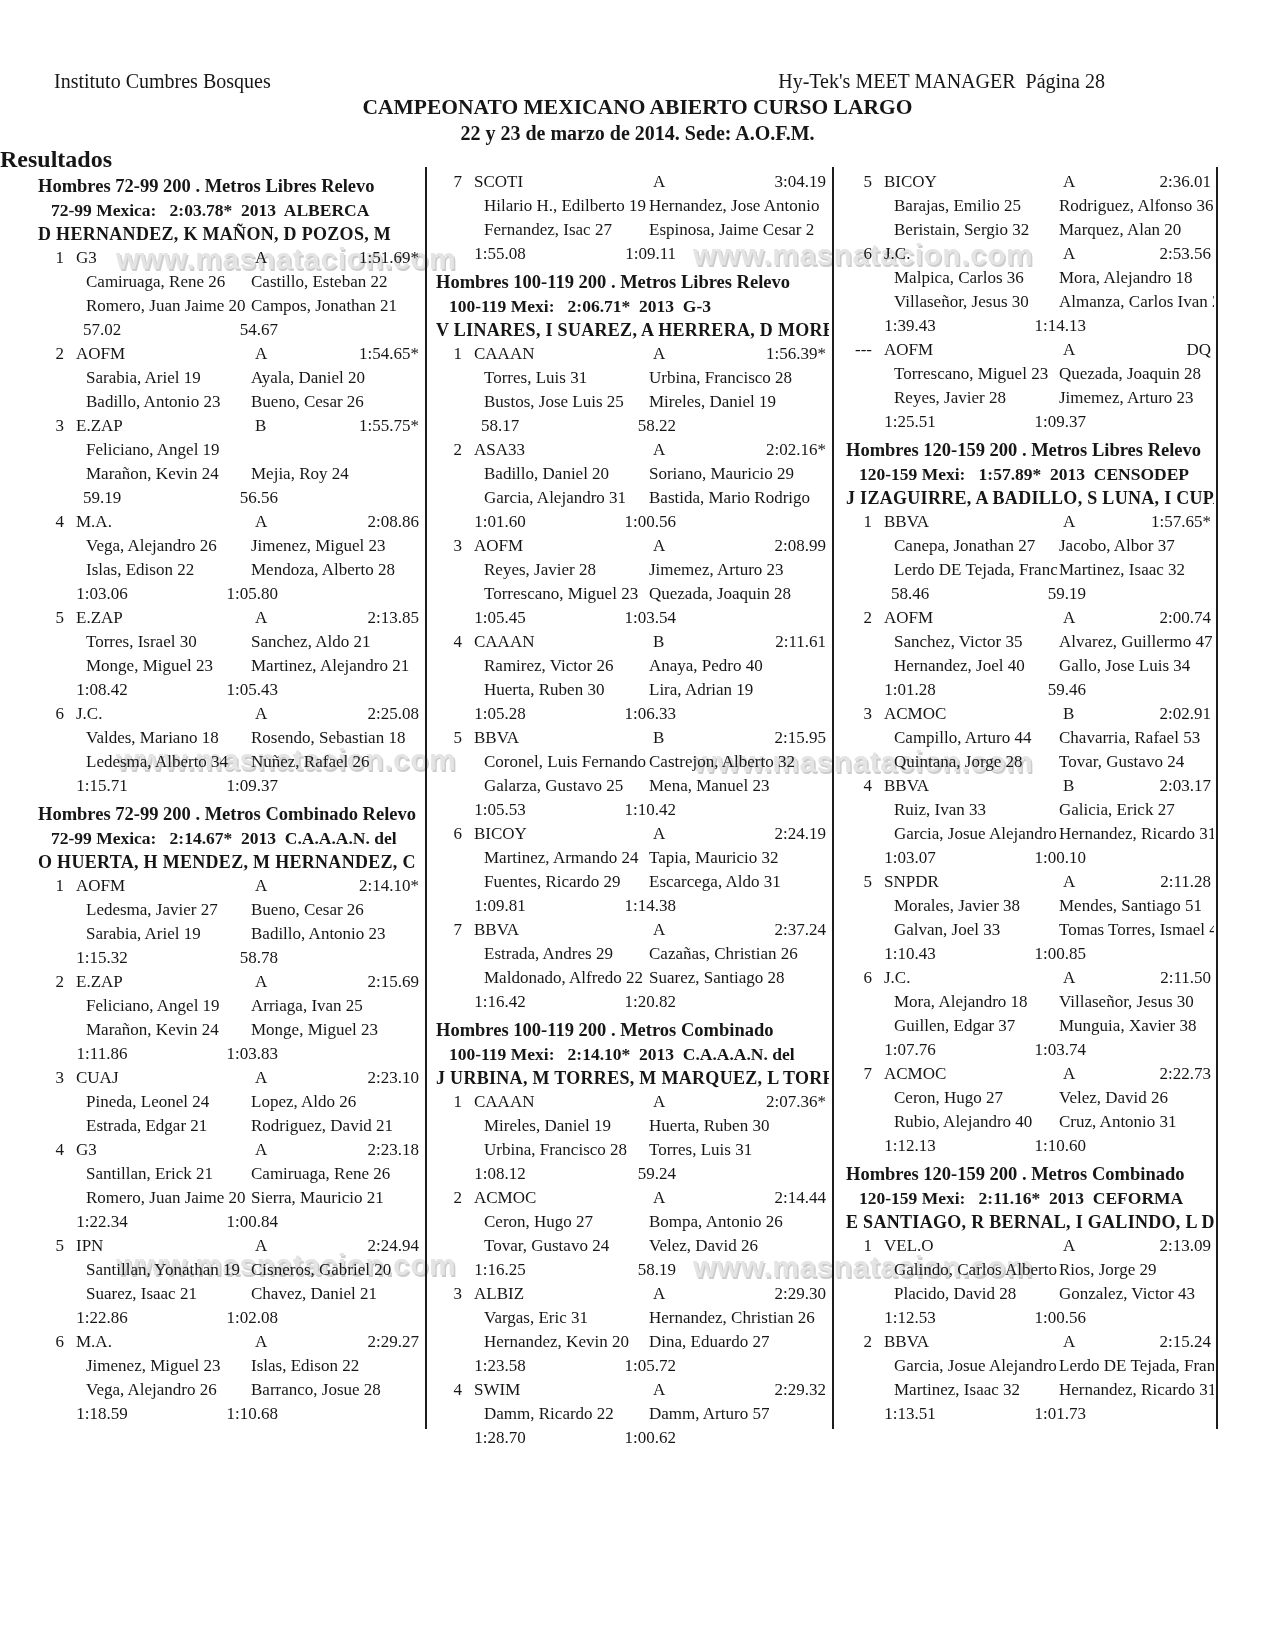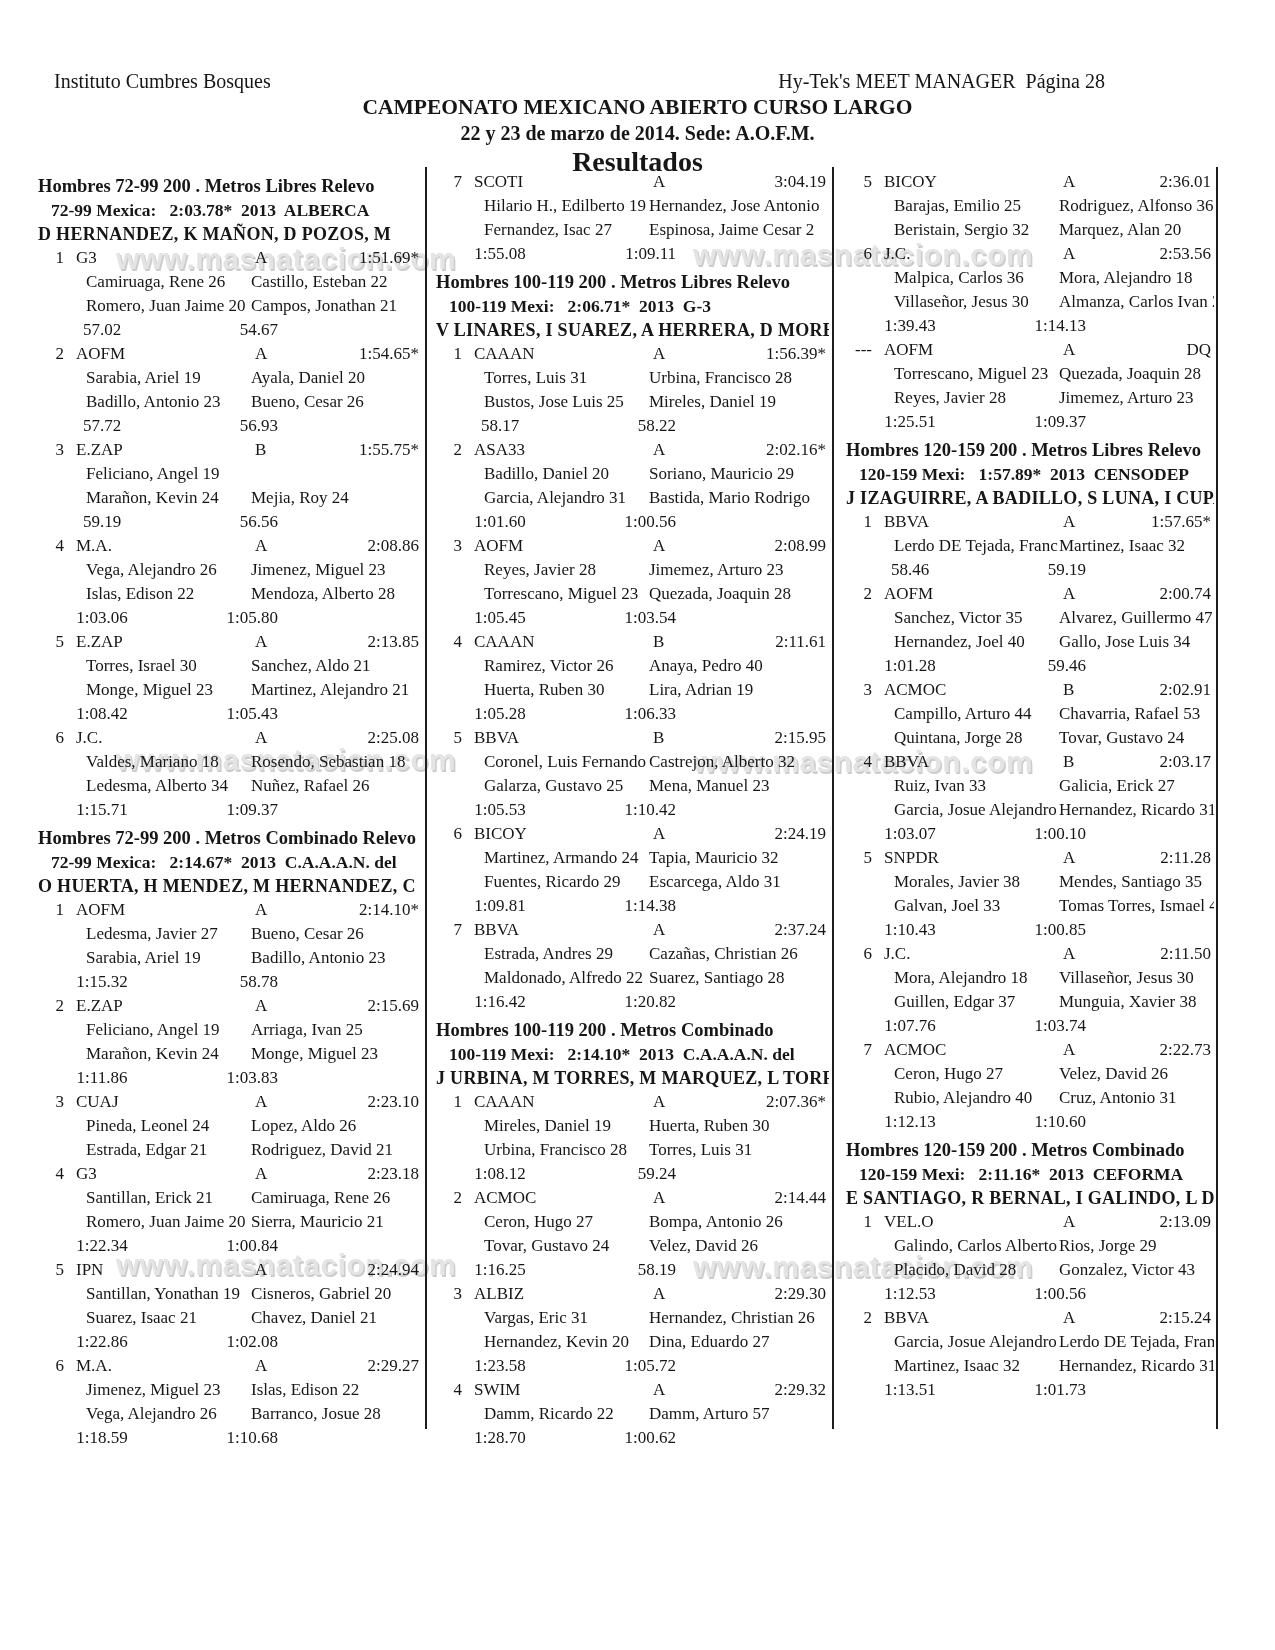--- a/index.html
+++ b/index.html
@@ -4,21 +4,21 @@
 <title>Resultados</title>
 <style>
   html,body{margin:0;padding:0;background:#888;}
   .page{position:relative;width:1275px;height:1650px;background:#ffffff;
         font-family:"Liberation Serif",serif;color:#161616;overflow:hidden;margin:0 auto;}
   
   .hdr-left{position:absolute;top:70px;left:54px;font-size:20px;white-space:nowrap;}
   .hdr-right{position:absolute;top:70px;right:170px;font-size:20px;white-space:pre;}
   .title1{position:absolute;top:95px;left:0;width:100%;text-align:center;font-size:21.5px;font-weight:bold;}
   .title2{position:absolute;top:122px;left:0;width:100%;text-align:center;font-size:20px;font-weight:bold;}
-  .title3{position:absolute;top:146px;left:0;width:100%;text-align:center;font-size:28px;font-weight:bold;}
+  .title3{position:absolute;top:146px;left:0;width:100%;text-align:left;font-size:24px;font-weight:bold;}
   
   .divider{position:absolute;top:167px;height:1262px;width:2px;background:#1d1d1d;}
   .d1{left:425px}.d2{left:832px}.d3{left:1216px}
   
   .wm{position:absolute;font-family:"Liberation Sans",sans-serif;font-size:30px;font-weight:bold;
       color:#e4e4e4;text-shadow:1.5px 1.5px 0 #cccccc;white-space:nowrap;letter-spacing:.5px;margin-top:8px;}
   
   .col{position:absolute;top:170px;overflow:hidden;font-size:17px;line-height:24px;}
   .col1{left:38px;width:384px;}
   .col2{left:436px;width:393px;}
@@ -93,24 +93,20 @@
       </div>
       <div class="row">
         <span class="n1">Sarabia, Ariel 19</span>
         <span class="n2">Ayala, Daniel 20</span>
       </div>
       <div class="row">
         <span class="n1">Badillo, Antonio 23</span>
         <span class="n2">Bueno, Cesar 26</span>
       </div>
       <div class="row">
-        <span class="s1">57.72</span>
-        <span class="s2">56.93</span>
-      </div>
-      <div class="row">
         <span class="rank">3</span>
         <span class="team">E.ZAP</span>
         <span class="letter">B</span>
         <span class="time">1:55.75*</span>
       </div>
       <div class="row">
         <span class="n1">Feliciano, Angel 19</span>
         <span class="n2"></span>
       </div>
       <div class="row">
@@ -565,20 +561,24 @@
         <div class="event-record">120-159 Mexi:   1:57.89*  2013  CENSODEP</div>
         <div class="event-holders">J IZAGUIRRE, A BADILLO, S LUNA, I CUPA</div>
       </div>
       <div class="row">
         <span class="rank">1</span>
         <span class="team">BBVA</span>
         <span class="letter">A</span>
         <span class="time">1:57.65*</span>
       </div>
       <div class="row">
+        <span class="n1">Canepa, Jonathan 27</span>
+        <span class="n2">Jacobo, Albor 37</span>
+      </div>
+      <div class="row">
         <span class="n1">Lerdo DE Tejada, Franc</span>
         <span class="n2">Martinez, Isaac 32</span>
       </div>
       <div class="row">
         <span class="s1">58.46</span>
         <span class="s2">59.19</span>
       </div>
       <div class="row">
         <span class="rank">2</span>
         <span class="team">AOFM</span>
@@ -630,21 +630,21 @@
         <span class="s2">1:00.10</span>
       </div>
       <div class="row">
         <span class="rank">5</span>
         <span class="team">SNPDR</span>
         <span class="letter">A</span>
         <span class="time">2:11.28</span>
       </div>
       <div class="row">
         <span class="n1">Morales, Javier 38</span>
-        <span class="n2">Mendes, Santiago 35</span>
+        <span class="n2">Mendes, Santiago 51</span>
       </div>
       <div class="row">
         <span class="n1">Galvan, Joel 33</span>
         <span class="n2">Tomas Torres, Ismael 48</span>
       </div>
       <div class="row">
         <span class="s1">1:10.43</span>
         <span class="s2">1:00.85</span>
       </div>
       <div class="row">

